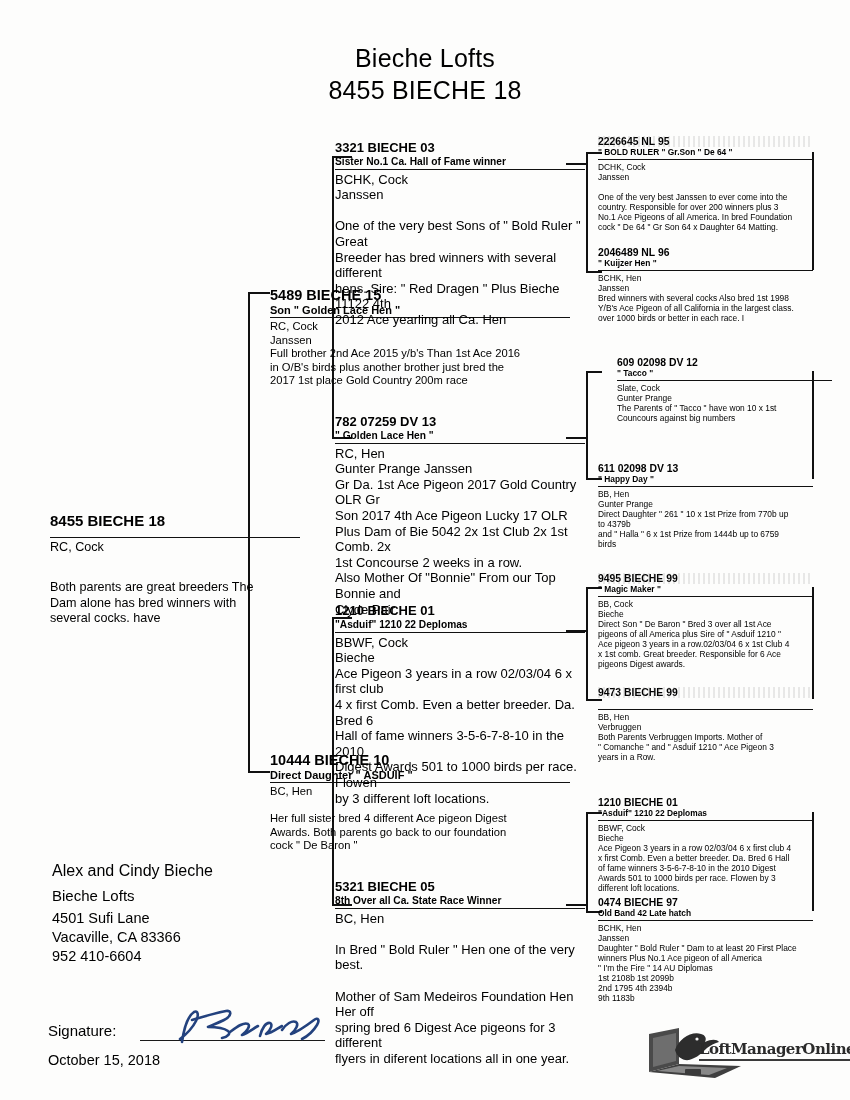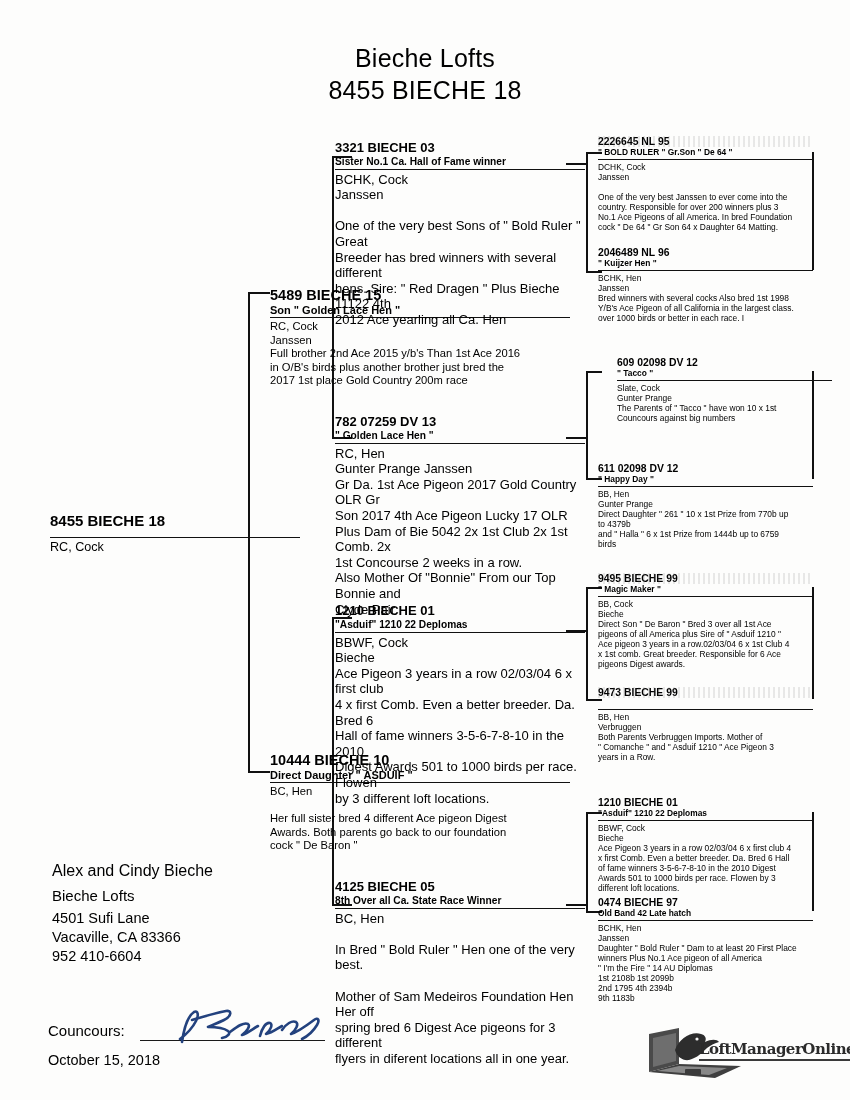--- a/index.html
+++ b/index.html
@@ -152,20 +152,23 @@
 
   <div class="ln lv" style="left:812px; top:152px; height:118px;"></div>
   <div class="ln lv" style="left:812px; top:371px; height:108px;"></div>
   <div class="ln lv" style="left:812px; top:587px; height:112px;"></div>
   <div class="ln lv" style="left:812px; top:812px; height:99px;"></div>
 
   <div class="card subject" id="subject-card" style="left:50px; top:512px; width:250px;">
     <div class="band">8455 BIECHE 18</div>
     <div class="rule" style="margin-top:8px;"></div>
     <div class="body">RC, Cock</div>
+    <div class="body" style="margin-top:24px;">Both parents are great breeders  The
+Dam alone has bred winners with
+several cocks. have</div>
   </div>
 
   <div class="card g1" id="sire-card" style="left:270px; top:272px; width:300px;margin-top:15px;">
     <div class="band">5489 BIECHE 15</div>
     <div class="sub">Son " Golden Lace Hen "</div>
     <div class="rule"></div>
     <div class="body">RC, Cock
 Janssen
 Full brother 2nd Ace 2015 y/b's Than 1st Ace 2016
 in O/B's birds plus another brother just bred the
@@ -217,21 +220,21 @@
     <div class="body">BBWF, Cock
 Bieche
 Ace Pigeon 3 years in a row 02/03/04 6 x first club
 4 x first Comb. Even a better breeder. Da. Bred 6
 Hall of fame winners 3-5-6-7-8-10       in the 2010
 Digest Awards 501 to 1000 birds per race. Flowen
 by 3 different loft locations.</div>
   </div>
 
   <div class="card g2" id="dam-dam-card" style="left:335px; top:880px; width:250px;">
-    <div class="band">4125 BIECHE 05</div>
+    <div class="band">5321 BIECHE 05</div>
     <div class="sub">8th Over all Ca. State Race Winner</div>
     <div class="rule"></div>
     <div class="body">BC, Hen
 
 In Bred " Bold Ruler " Hen one of the very best.
 
 Mother of Sam Medeiros Foundation Hen   Her off
 spring bred 6 Digest Ace pigeons for 3 different
 flyers in diferent locations all in one year.</div>
   </div>
@@ -265,21 +268,21 @@
     <div class="band">609 02098 DV 12</div>
     <div class="sub">" Tacco "</div>
     <div class="rule"></div>
     <div class="body">Slate, Cock
 Gunter Prange
   The Parents of " Tacco " have won 10 x 1st
 Councours against big numbers</div>
   </div>
 
   <div class="card g3" style="left:598px; top:463px; width:215px;">
-    <div class="band">611 02098 DV 12</div>
+    <div class="band">611 02098 DV 13</div>
     <div class="sub">" Happy Day "</div>
     <div class="rule"></div>
     <div class="body">BB, Hen
 Gunter Prange
  Direct Daughter " 261 " 10 x 1st Prize from 770b up
 to 4379b
  and " Halla "  6 x 1st Prize  from 1444b up to 6759
 birds</div>
   </div>
 
@@ -338,21 +341,21 @@
 
   <div id="owner">
     <div class="l1">Alex and Cindy Bieche</div>
     <div class="l2">Bieche Lofts</div>
     <div class="l3">4501 Sufi Lane</div>
     <div class="l4">Vacaville, CA  83366</div>
     <div class="l5">952 410-6604</div>
   </div>
 
   <div id="sig-row">
-    <div id="sig-label">Councours:</div>
+    <div id="sig-label">Signature:</div>
     <div id="sig-line"></div>
     <svg id="sig-mark" viewBox="0 0 160 40" xmlns="http://www.w3.org/2000/svg">
       <g fill="none" stroke="#23427e" stroke-width="2.6" stroke-linecap="round" stroke-linejoin="round">
         <path d="M14 36 C16 22, 20 10, 26 6 C30 4, 31 9, 28 15 C24 23, 16 30, 12 33"></path>
         <path d="M24 14 C34 11, 48 7, 58 5 C64 4, 64 10, 56 14 C50 17, 44 19, 40 21
                  C46 21, 56 22, 60 25 C63 27, 60 31, 54 32"></path>
         <path d="M62 26 C70 20, 76 16, 80 18 C83 20, 78 26, 74 29 C80 27, 86 22, 90 20"></path>
         <path d="M92 30 C94 22, 98 16, 102 17 C105 18, 103 24, 98 28 C104 27, 110 22, 114 20"></path>
         <path d="M114 24 C118 18, 124 14, 128 16 C131 18, 128 24, 123 28
                  C130 26, 138 20, 146 14 C150 11, 152 14, 149 19 C146 24, 140 30, 134 33"></path>

